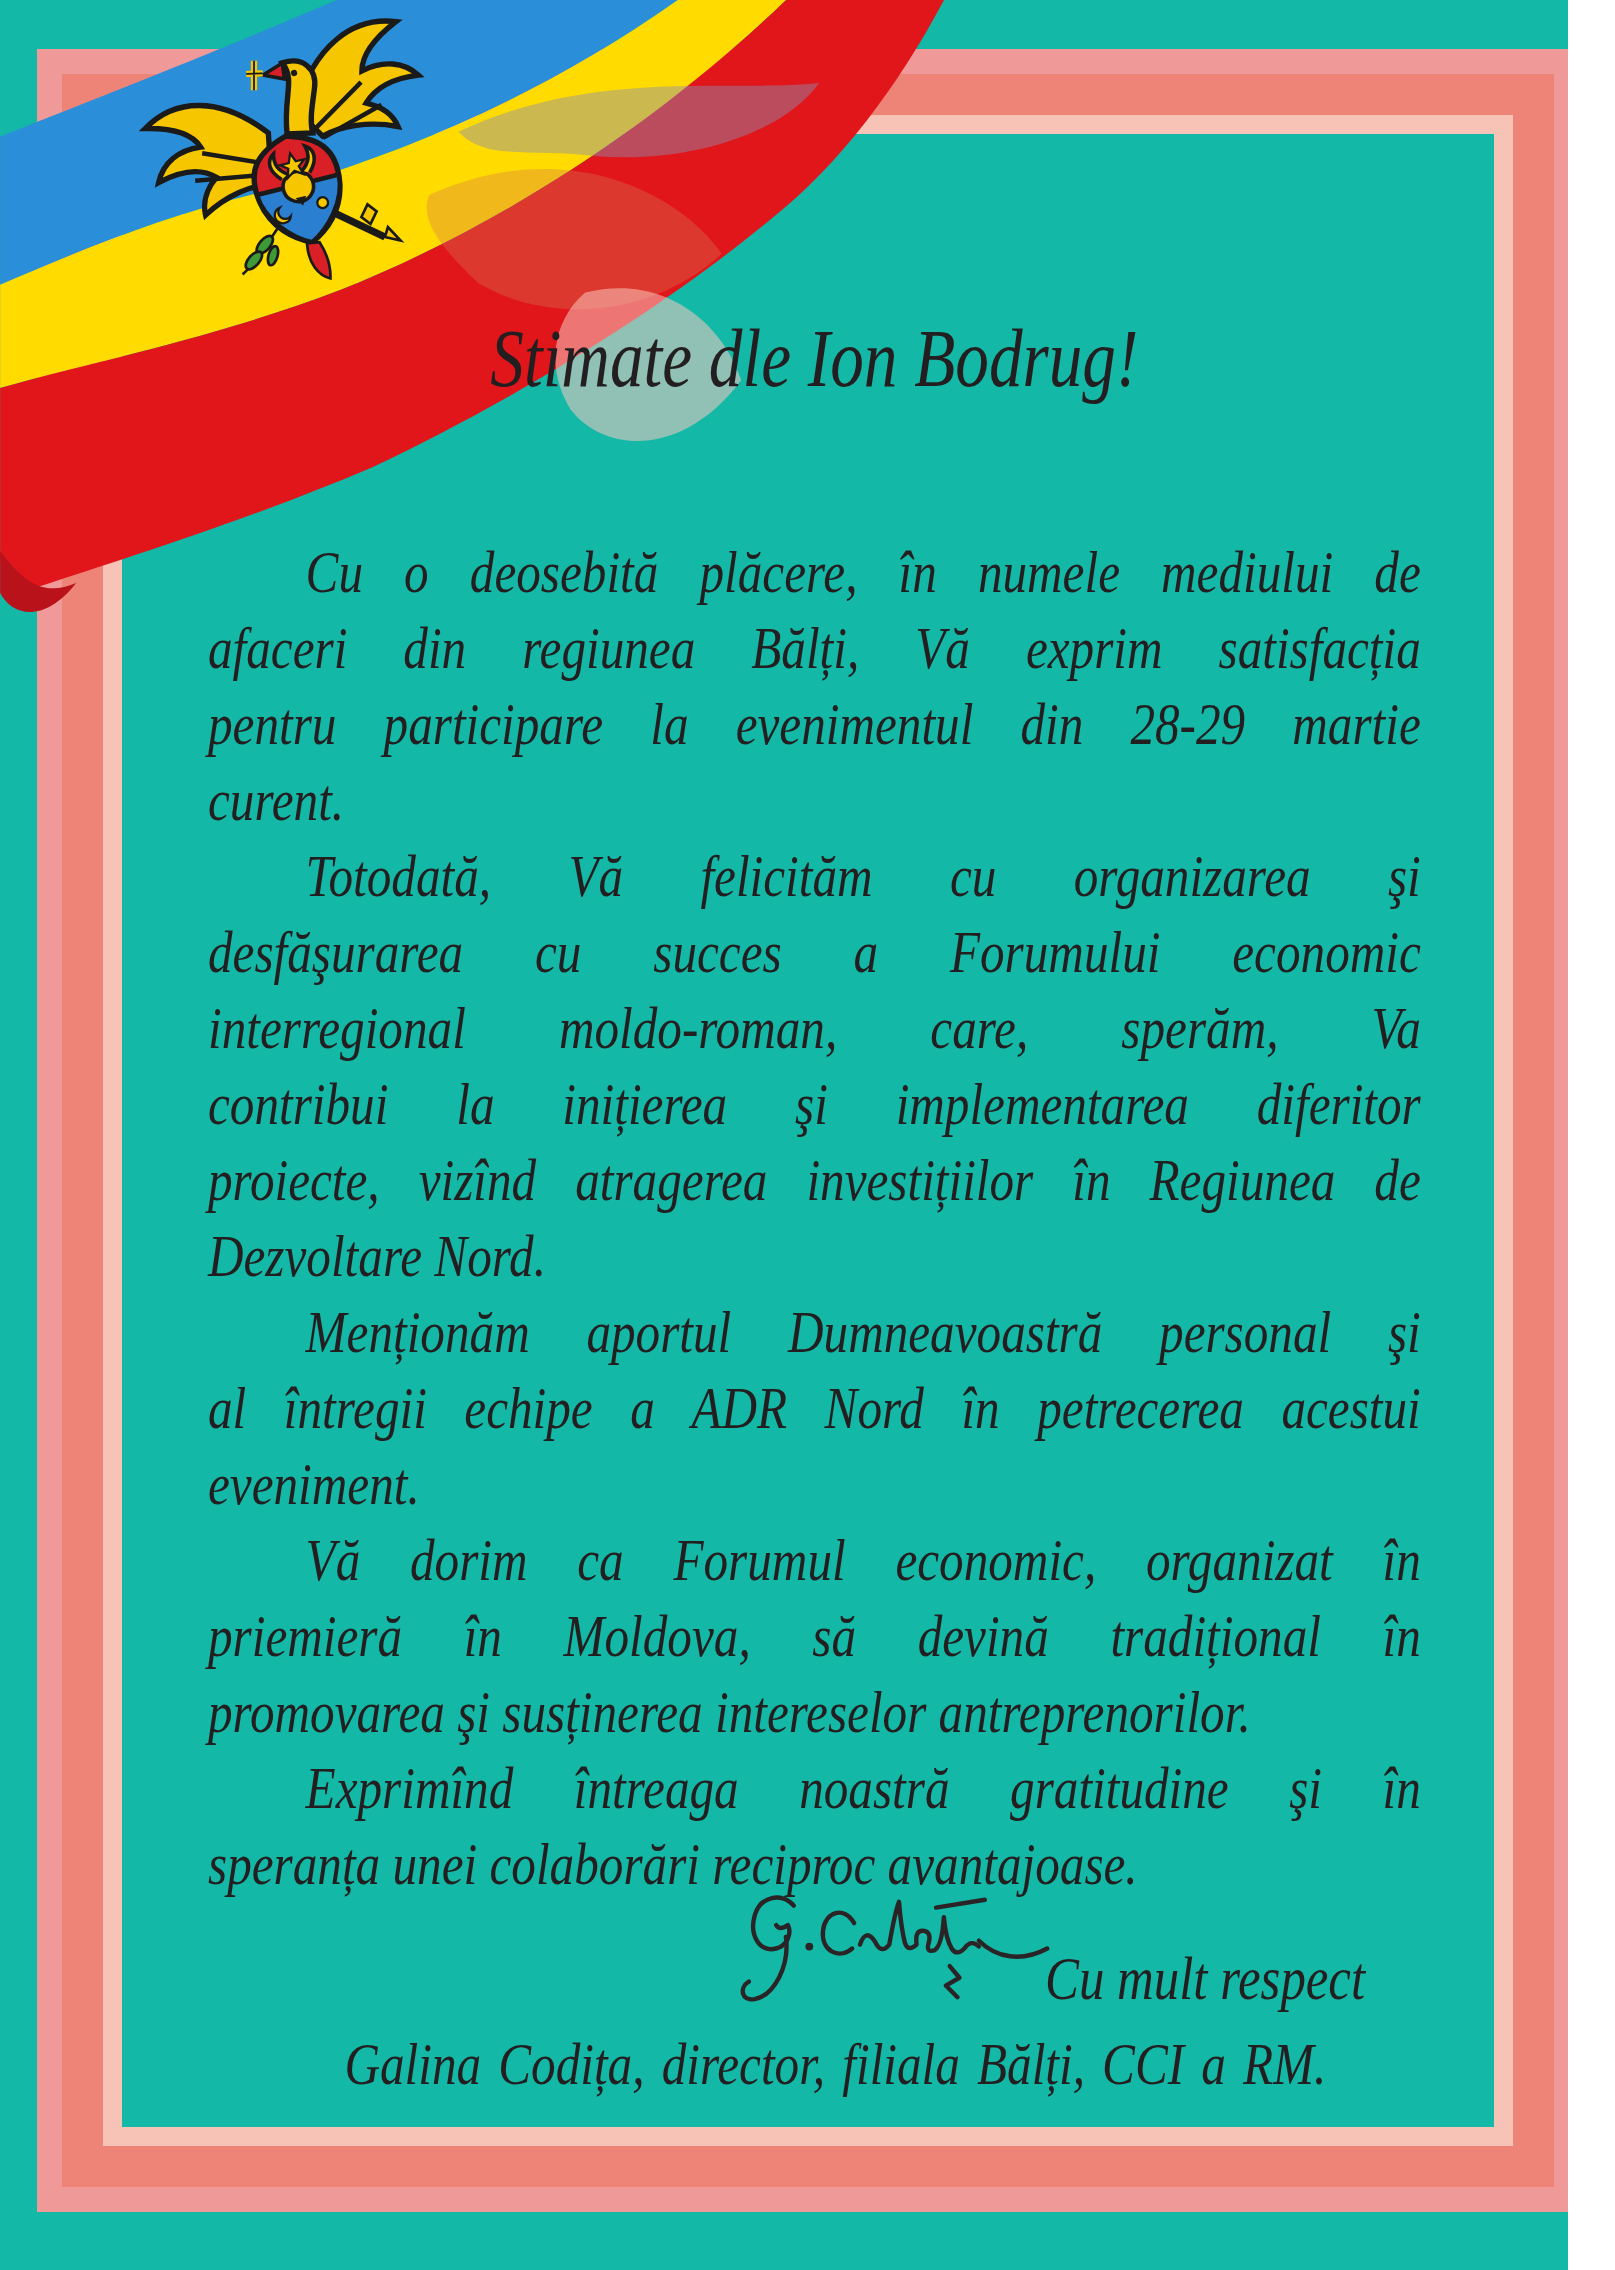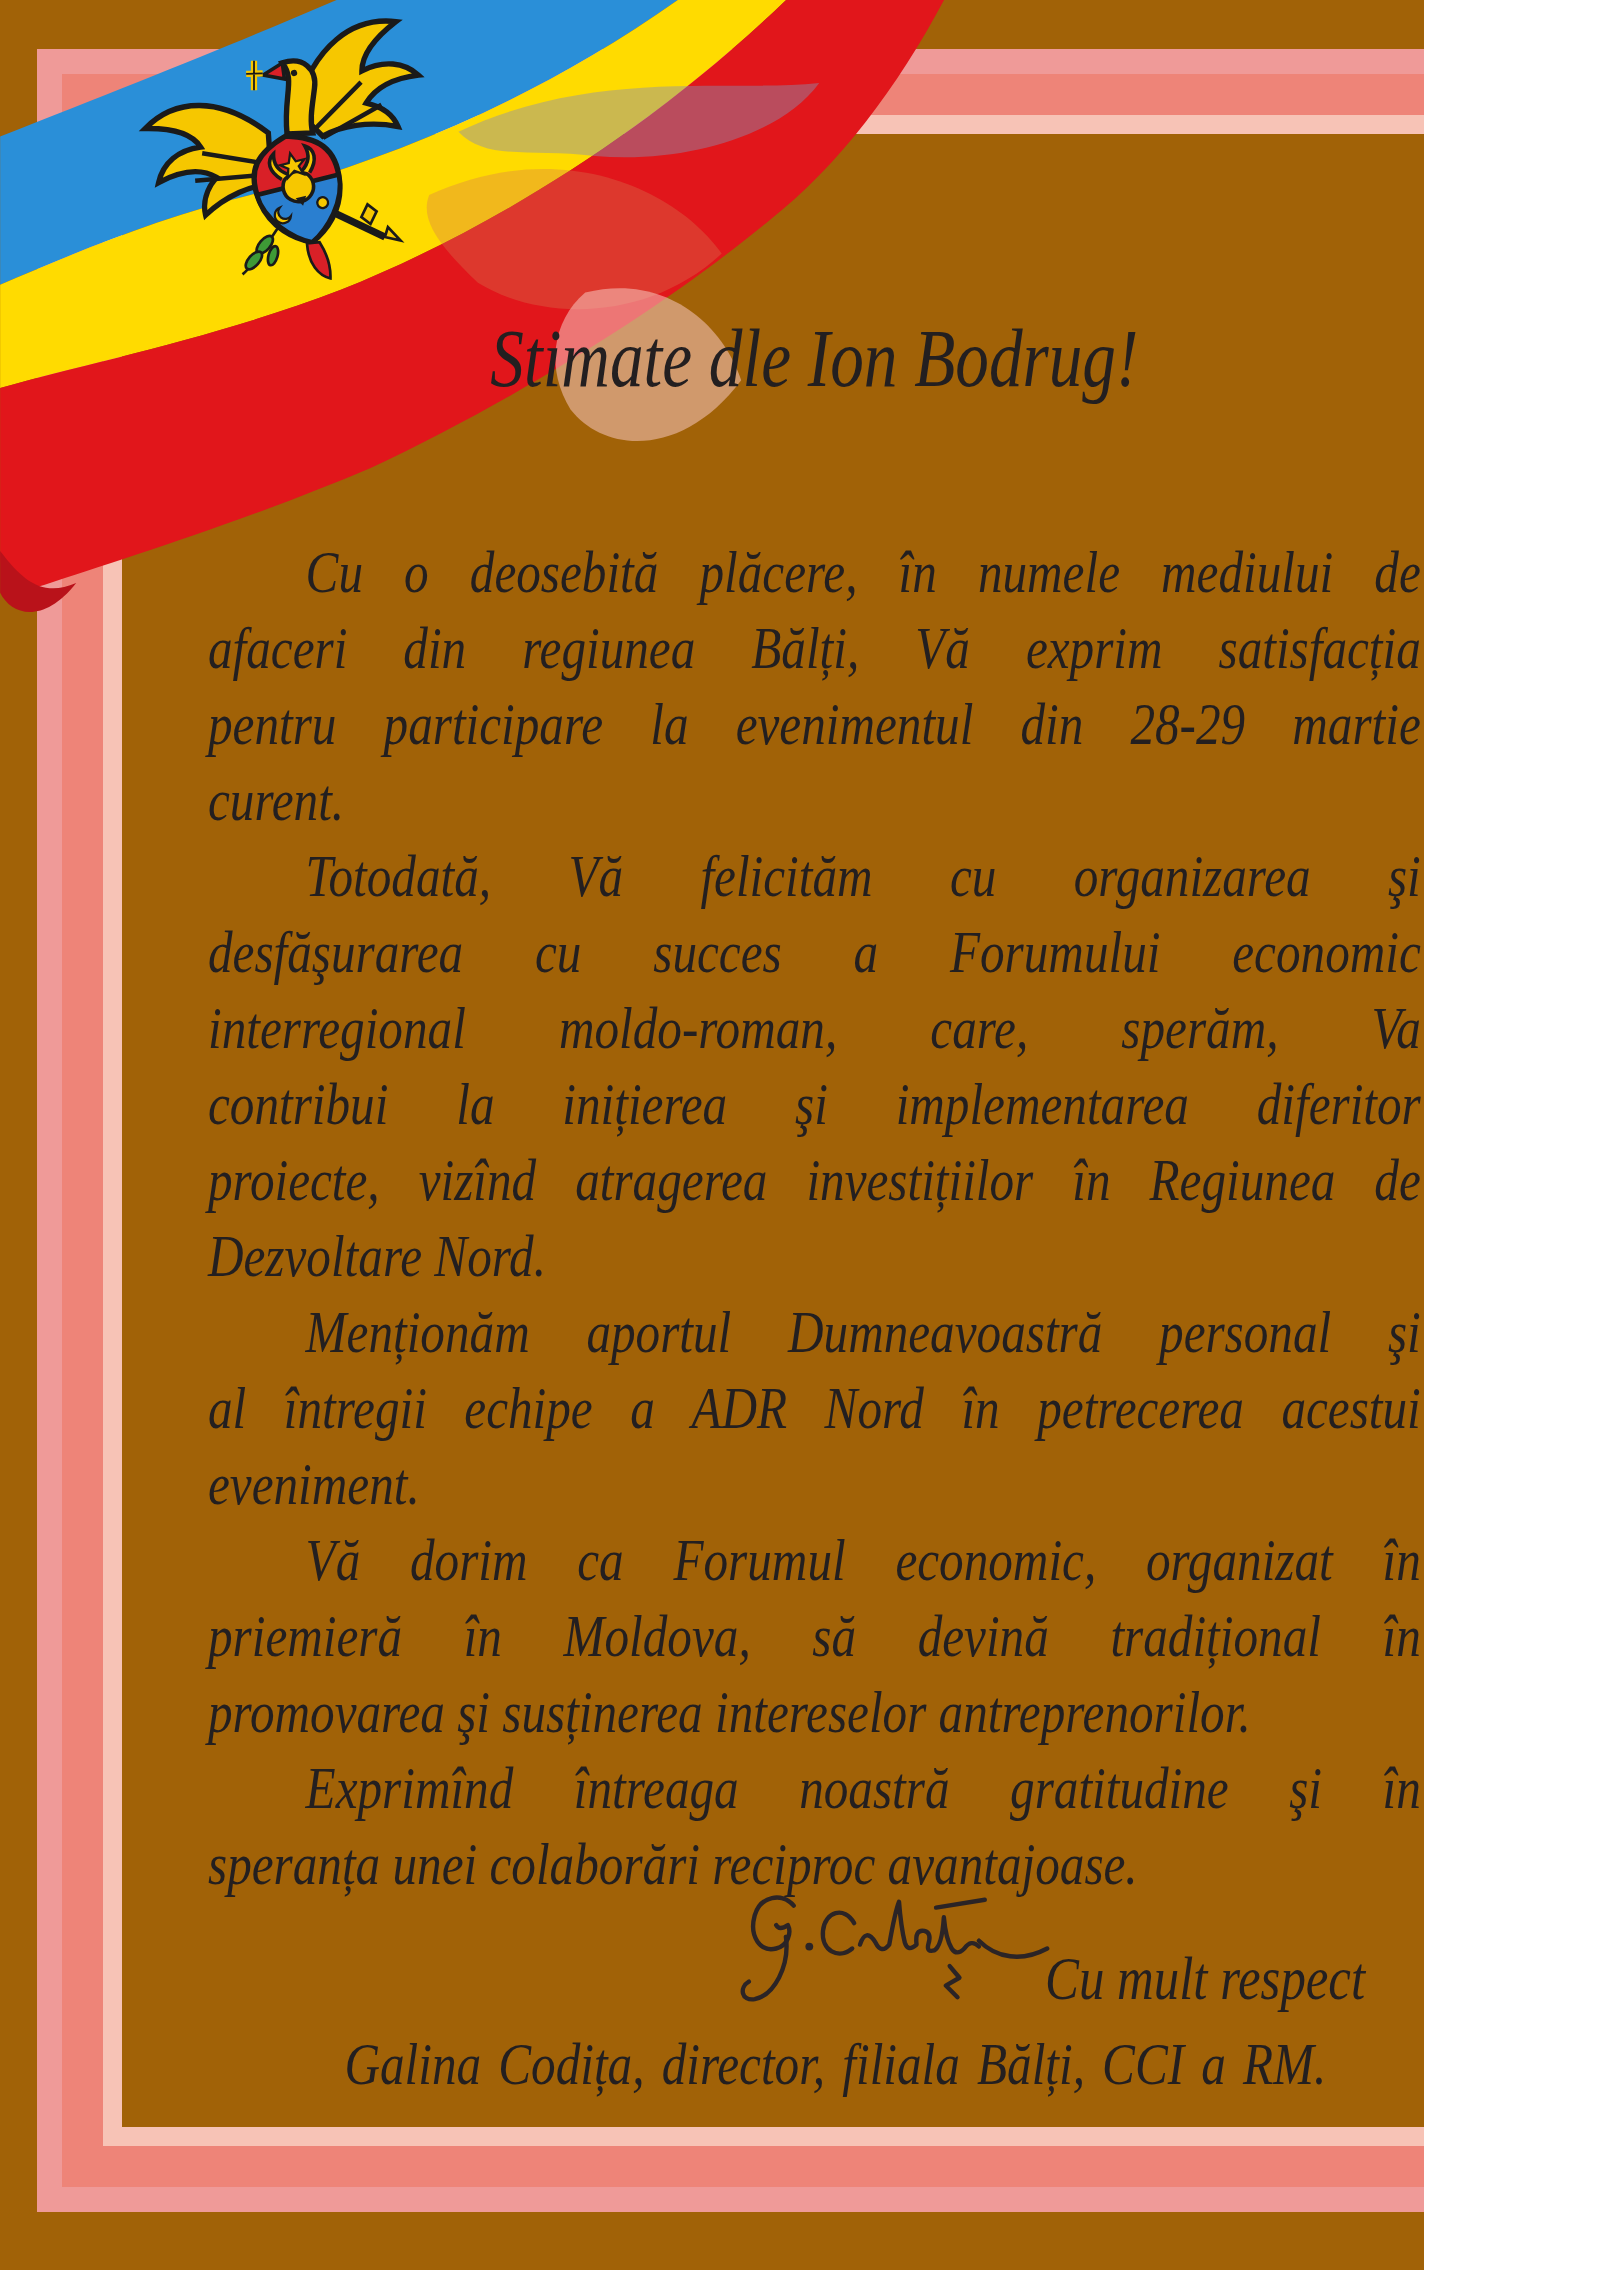--- a/index.html
+++ b/index.html
@@ -1,18 +1,18 @@
 <!DOCTYPE html>
 <html><head>
 <meta charset="utf-8">
 <style>
   html,body{margin:0;padding:0;background:#ffffff;}
   .page{
-    position:relative; width:1424px; height:2270px; overflow:hidden;
-    background:#a16207;
+    position:relative; width:1568px; height:2270px; overflow:hidden;
+    background:#14b8a6;
     font-family:"Liberation Serif", serif;
     color:#231f20;
   }
   
   .frame{
     position:absolute; left:37px; top:49px; width:1542px; height:2163px;
     border:25px solid #ef9a98; box-sizing:border-box; z-index:1;
   }
   .frame-mid{ position:absolute; inset:0; border:41px solid #ee8478; }
   .frame-in{ position:absolute; inset:0; border:19.5px solid #f7c3b6; }

